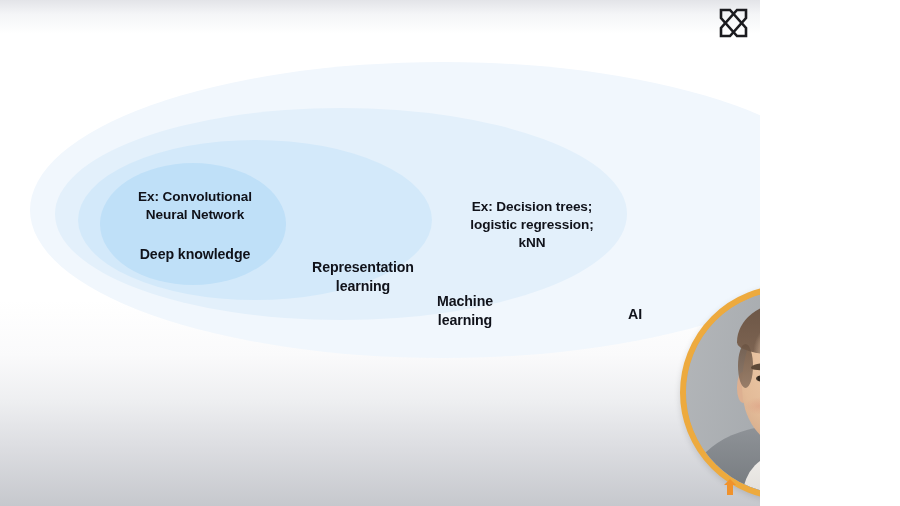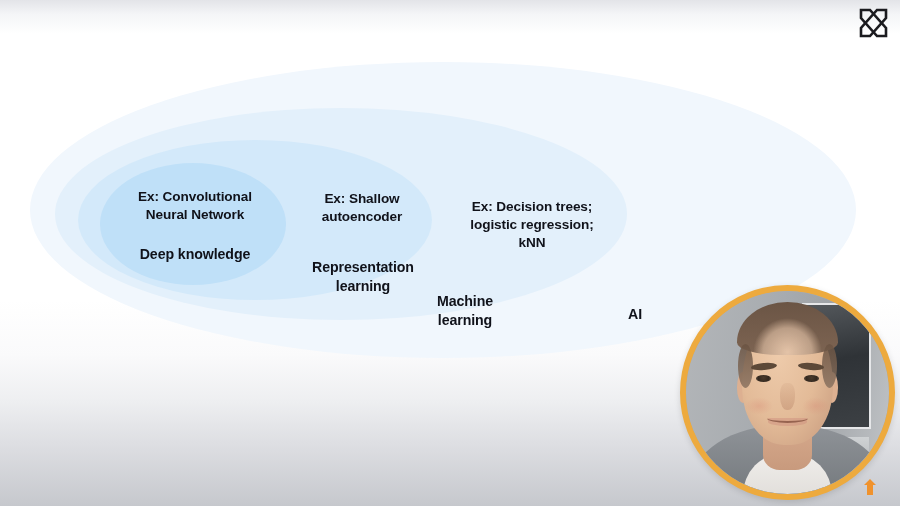--- a/index.html
+++ b/index.html
@@ -6,21 +6,21 @@
   * { margin:0; padding:0; box-sizing:border-box; }
 
   html, body {
     width:900px; height:506px;
     overflow:hidden;
     font-family:"Liberation Sans", sans-serif;
   }
 
   #screen {
     position:relative;
-    width:900px; height:506px;
+    width:760px; height:506px;
     background:
       linear-gradient(to bottom,
         #e3e4e8 0px,
         #f4f5f7 14px,
         #ffffff 34px,
         #ffffff 300px,
         #fafafb 355px,
         #eeeff1 400px,
         #dddee2 445px,
         #c6c8cd 506px);
@@ -254,22 +254,20 @@
 
   <div class="ellipse" id="ellipse-ai"></div>
   <div class="ellipse" id="ellipse-ml"></div>
   <div class="ellipse" id="ellipse-representation"></div>
   <div class="ellipse" id="ellipse-deep"></div>
 
   <div class="label ex" id="label-ex-cnn">Ex: Convolutional
 Neural Network</div>
   <div class="label tier" id="label-deep">Deep knowledge</div>
 
-  <div class="label ex" id="label-ex-shallow">Ex: Shallow
-autoencoder</div>
   <div class="label tier" id="label-representation">Representation
 learning</div>
 
   <div class="label ex" id="label-ex-decision">Ex: Decision trees;
 logistic regression;
 kNN</div>
   <div class="label tier" id="label-machine">Machine
 learning</div>
 
   <div class="label tier" id="label-ai">AI</div>

